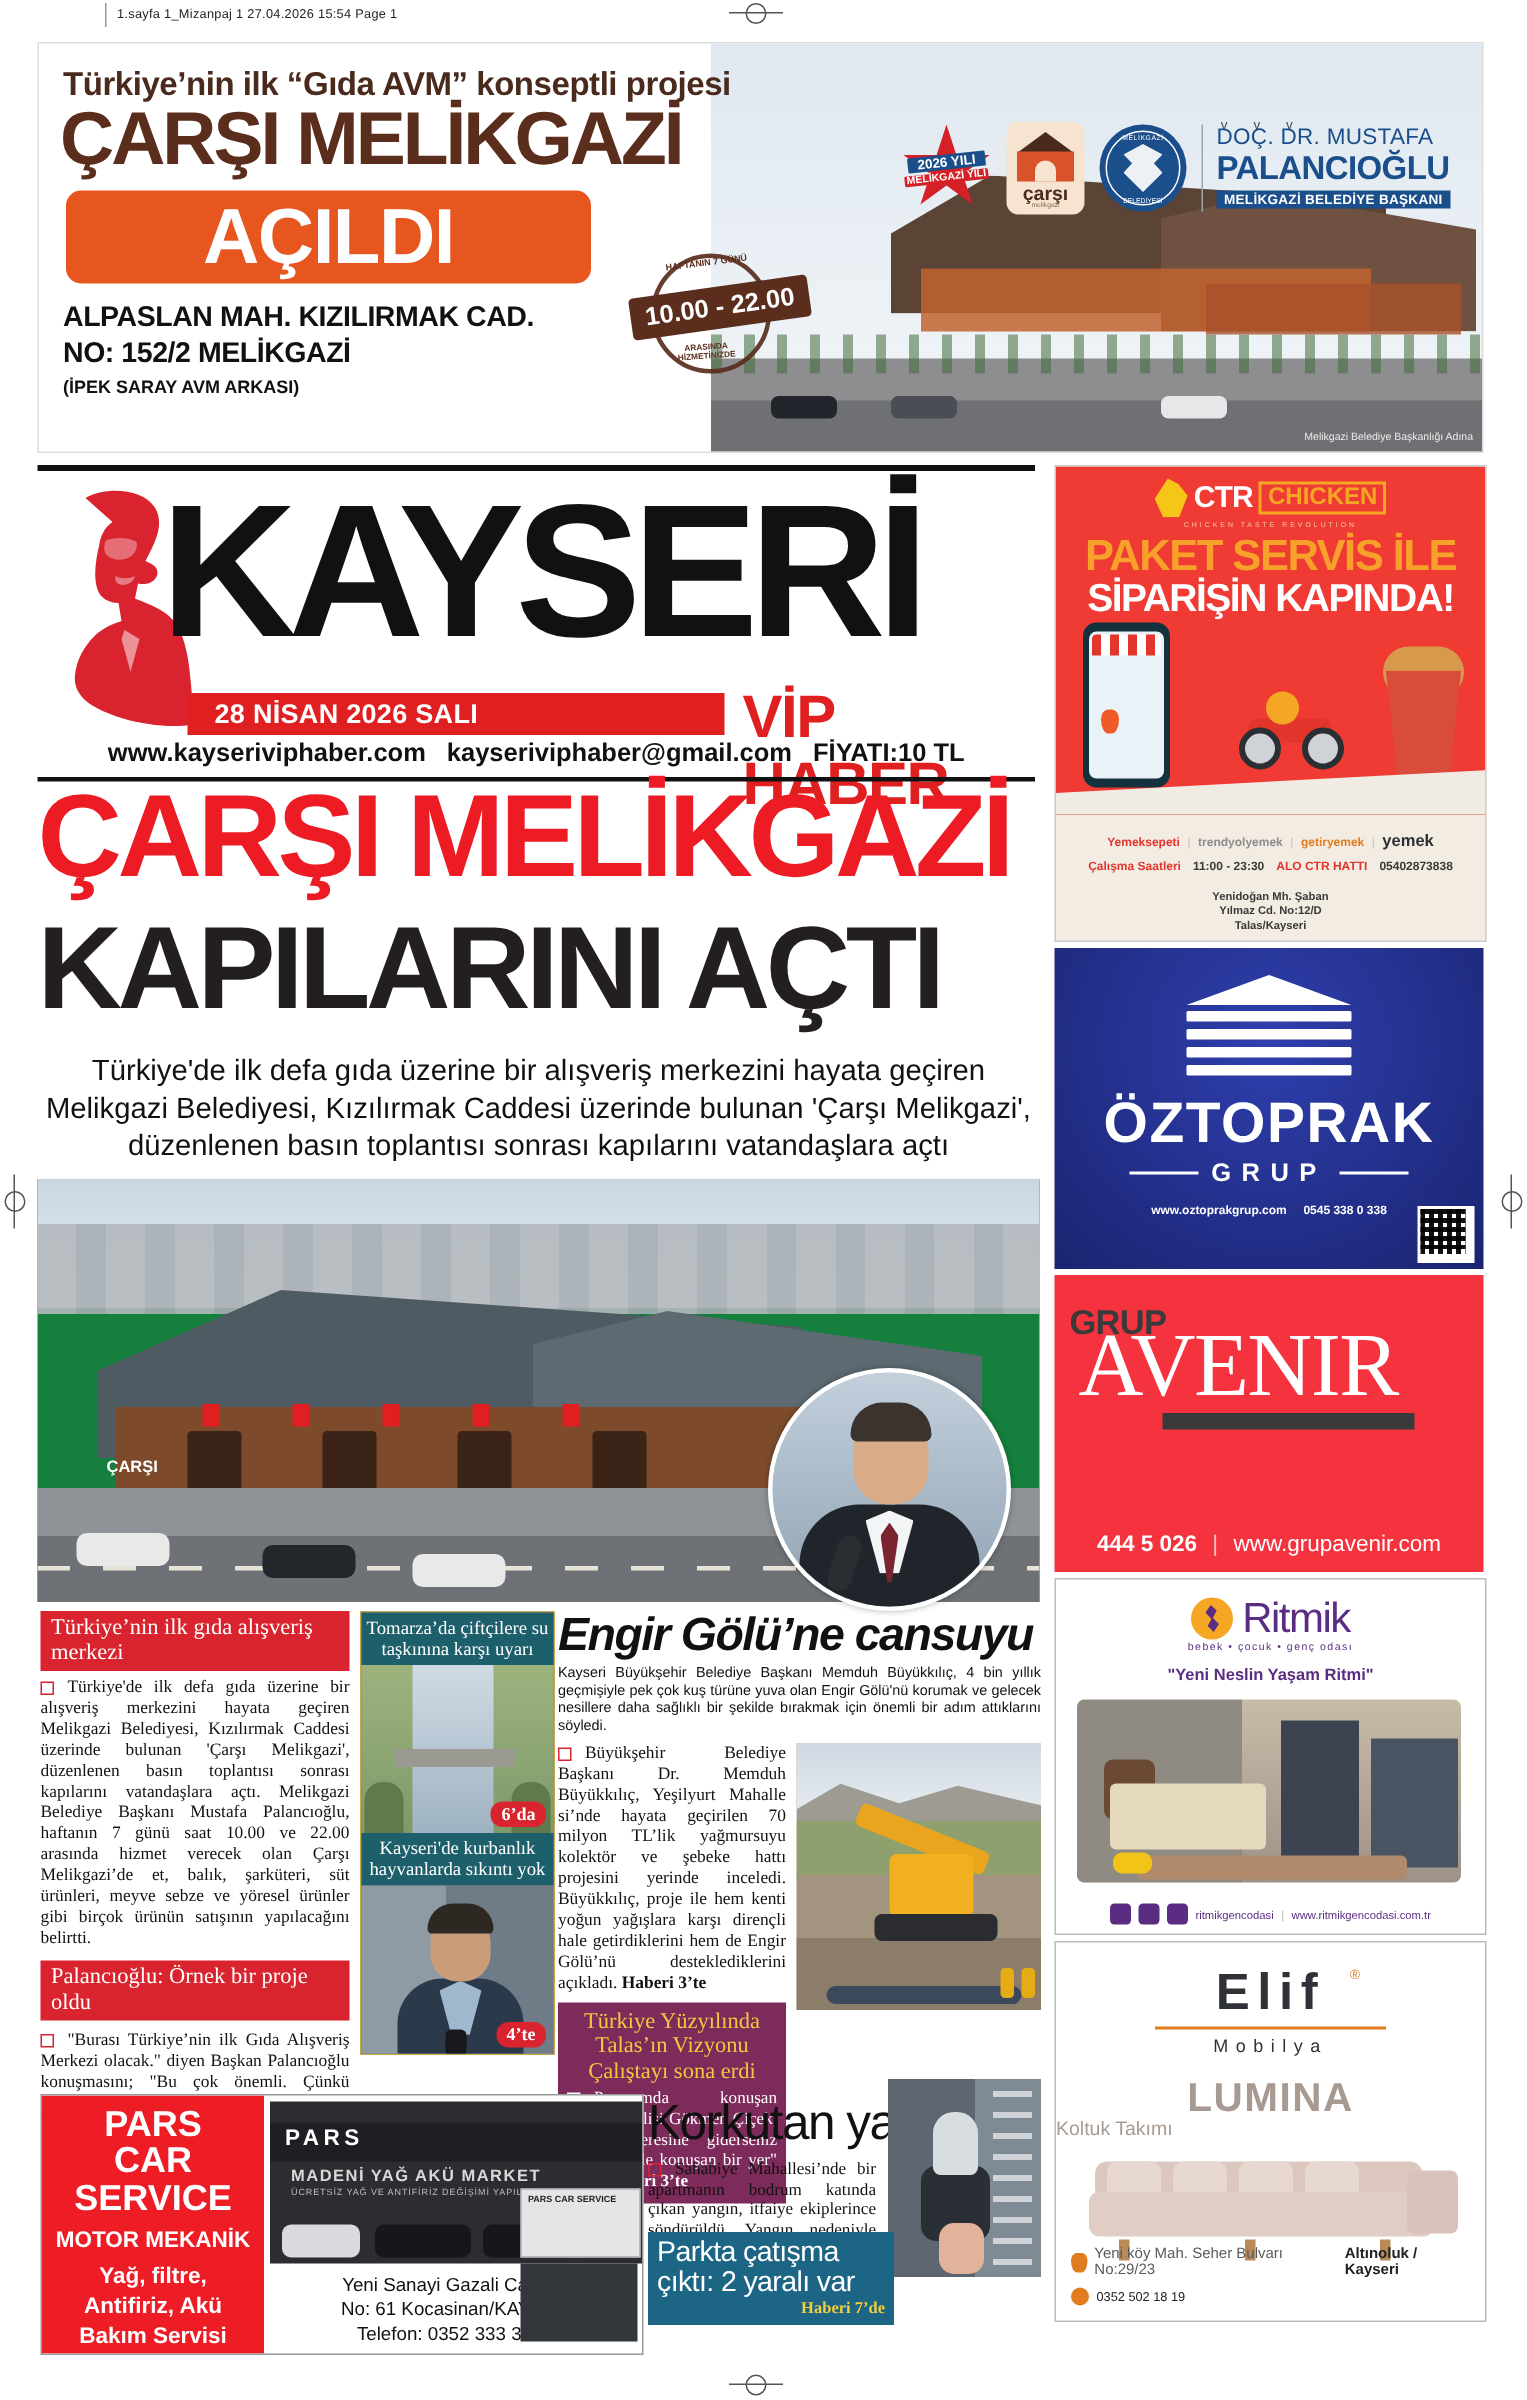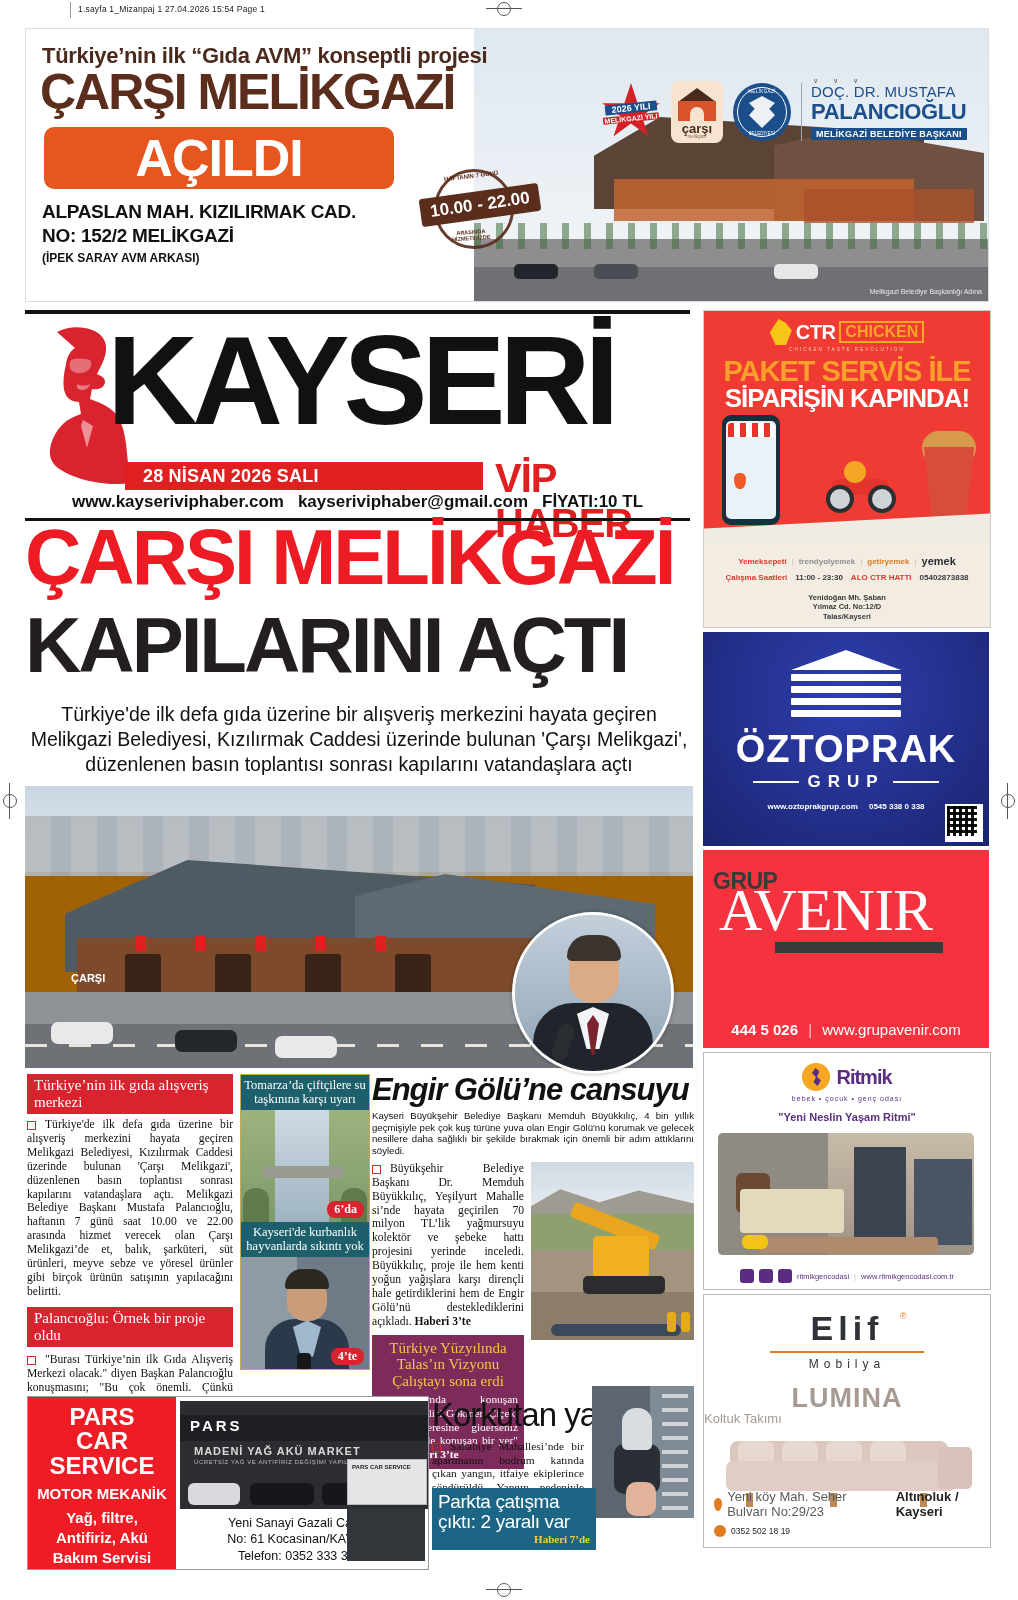--- a/index.html
+++ b/index.html
@@ -59,21 +59,21 @@
   .bldg{position:absolute;left:448px;top:0;width:514px;height:272px;overflow:hidden;}
   .bldg .sky{position:absolute;inset:0;background:linear-gradient(#dfe8f0,#f3f6f8);}
   .bldg .ground{position:absolute;left:0;bottom:0;width:514px;height:62px;background:#8e8e90;}
   .bldg .road{position:absolute;left:0;bottom:0;width:514px;height:34px;background:#6f7073;}
   .bldg .m1{position:absolute;left:120px;top:88px;width:330px;height:92px;background:#5b4336;clip-path:polygon(0 42%,20% 0,100% 18%,100% 100%,0 100%);}
   .bldg .m2{position:absolute;left:300px;top:100px;width:210px;height:92px;background:#6e5140;clip-path:polygon(0 18%,34% 0,100% 26%,100% 100%,0 100%);}
   .bldg .glass{position:absolute;left:140px;top:150px;width:300px;height:42px;background:#c1632f;opacity:.85;}
   .bldg .glass2{position:absolute;left:330px;top:160px;width:170px;height:34px;background:#a9512a;opacity:.8;}
   .bldg .trees{position:absolute;left:0;bottom:52px;width:514px;height:26px;background:repeating-linear-gradient(90deg,#3f6b3a 0 7px,transparent 7px 22px);opacity:.55;}
   .bldg .car{position:absolute;bottom:22px;width:44px;height:15px;background:#22252b;border-radius:5px;}
-  .bldg .birds{position:absolute;left:340px;top:44px;font-size:10px;color:#4a4a4a;letter-spacing:7px;}
+  .bldg .birds{position:absolute;left:340px;top:44px;font-size:13px;color:#4a4a4a;letter-spacing:7px;}
   .bldg .credit{position:absolute;right:6px;bottom:6px;font-size:7px;color:#fff;opacity:.85;}
 
   
   .mhead{position:absolute;left:25px;top:310px;width:665px;height:206px;}
   .mhead .rule{position:absolute;left:0;top:0;width:665px;height:4px;background:#111;}
   .ataturk{position:absolute;left:2px;top:14px;width:105px;height:160px;}
   .ataturk svg{width:105px;height:160px;display:block;}
   .kayseri{position:absolute;left:82px;top:8px;font-size:126px;font-weight:bold;color:#111;letter-spacing:-6px;line-height:1;font-family:"Liberation Sans",sans-serif;}
   .datebar{position:absolute;left:100px;top:152px;width:358px;height:28px;background:#e02020;}
   .datebar span{display:block;color:#fff;font-size:18px;font-weight:bold;line-height:28px;padding-left:18px;letter-spacing:.2px;}
@@ -81,21 +81,21 @@
   .contacts{position:absolute;left:0;top:182px;width:665px;font-size:17px;font-weight:bold;color:#111;display:flex;gap:14px;justify-content:center;}
   .mrule2{position:absolute;left:25px;top:518px;width:665px;height:3px;background:#111;}
 
   
   .hl1{position:absolute;left:25px;top:524px;width:670px;font-size:78px;font-weight:bold;color:#ed1c24;letter-spacing:-3px;line-height:.86;}
   .hl2{position:absolute;left:25px;top:612px;width:670px;font-size:78px;font-weight:bold;color:#231f20;letter-spacing:-3px;line-height:.86;}
   .deck{position:absolute;left:25px;top:702px;width:668px;font-size:19.5px;line-height:1.28;color:#111;text-align:center;}
   .deck b{font-weight:normal;}
 
   
-  .mainphoto{position:absolute;left:25px;top:786px;width:668px;height:282px;overflow:hidden;background:#a16207;}
+  .mainphoto{position:absolute;left:25px;top:786px;width:668px;height:282px;overflow:hidden;background:#15803d;}
   .mp-sky{position:absolute;left:0;top:0;width:668px;height:86px;background:linear-gradient(#c9d6e2,#e6ecf1);}
   .mp-far{position:absolute;left:0;top:30px;width:668px;height:60px;background:repeating-linear-gradient(90deg,#b3b9bd 0 26px,#a7aeb3 26px 46px);opacity:.9;}
   .mp-roof{position:absolute;left:40px;top:74px;width:470px;height:112px;background:#4f5b63;clip-path:polygon(0 48%,26% 0,100% 22%,100% 100%,0 100%);}
   .mp-roof2{position:absolute;left:330px;top:88px;width:300px;height:100px;background:#5d6a72;clip-path:polygon(0 22%,30% 0,100% 30%,100% 100%,0 100%);}
   .mp-fac{position:absolute;left:52px;top:152px;width:520px;height:58px;background:#7d4b2c;}
   .mp-door{position:absolute;top:168px;width:36px;height:42px;background:#3b2317;border-radius:3px 3px 0 0;}
   .mp-ground{position:absolute;left:0;top:206px;width:668px;height:76px;background:#8f9397;}
   .mp-road{position:absolute;left:0;top:238px;width:668px;height:44px;background:#6e7276;}
   .mp-line{position:absolute;left:0;top:258px;width:668px;height:3px;background:repeating-linear-gradient(90deg,#e8e4d8 0 22px,transparent 22px 44px);}
   .mp-flag{position:absolute;top:150px;width:11px;height:15px;background:#e02020;}
@@ -239,21 +239,21 @@
   .avenir .av{position:absolute;left:16px;top:26px;width:250px;font-size:60px;color:#fff;font-family:"Liberation Serif",serif;letter-spacing:-1px;}
   .avenir .bar{position:absolute;left:72px;top:92px;width:168px;height:11px;background:#3a3a3a;}
   .avenir .ph{position:absolute;left:0;bottom:10px;width:286px;text-align:center;font-size:15px;color:#fff;}
   .avenir .ph b{font-weight:bold;}
   .avenir .ph .sep{opacity:.7;margin:0 6px;}
 
   .ritmik{position:relative;margin-top:4px;width:286px;height:236px;border:1px solid #bbb;background:#fff;overflow:hidden;}
   .ritmik .lgrow{position:absolute;left:0;top:10px;width:286px;display:flex;align-items:center;justify-content:center;gap:6px;}
   .ritmik .dot{width:28px;height:28px;background:#f5a623;border-radius:50%;position:relative;}
   .ritmik .dot i{position:absolute;left:9px;top:5px;width:10px;height:18px;background:#5b2d82;clip-path:polygon(40% 0,80% 20%,55% 48%,95% 70%,60% 100%,20% 78%,45% 52%,5% 28%);font-style:normal;}
-  .ritmik .nm{font-size:20px;font-weight:bold;color:#5b2d82;letter-spacing:-1px;}
+  .ritmik .nm{font-size:28px;font-weight:normal;color:#5b2d82;letter-spacing:-1px;}
   .ritmik .sub{position:absolute;left:0;top:42px;width:286px;text-align:center;font-size:7px;color:#5b2d82;letter-spacing:1px;}
   .ritmik .slo{position:absolute;left:0;top:58px;width:286px;text-align:center;font-size:11px;font-weight:bold;color:#5b2d82;}
   .ritmik .room{position:absolute;left:14px;top:80px;width:256px;height:122px;background:linear-gradient(#c8bba8,#9d9287);border-radius:5px;overflow:hidden;}
   .ritmik .room .wall{position:absolute;left:0;top:0;width:110px;height:122px;background:#8f8a82;}
   .ritmik .room .bed{position:absolute;left:22px;top:56px;width:104px;height:44px;background:#e4d8bd;border-radius:4px;}
   .ritmik .room .hb{position:absolute;left:18px;top:40px;width:34px;height:40px;background:#6b4a33;border-radius:6px;}
   .ritmik .room .ward{position:absolute;left:136px;top:14px;width:52px;height:98px;background:#3b4450;}
   .ritmik .room .desk{position:absolute;left:196px;top:26px;width:58px;height:86px;background:#4a5462;}
   .ritmik .room .rug{position:absolute;left:40px;bottom:2px;width:180px;height:16px;background:#b08a6a;border-radius:4px;}
   .ritmik .room .toy{position:absolute;left:24px;bottom:6px;width:26px;height:14px;background:#f2c417;border-radius:6px;}
@@ -267,21 +267,21 @@
   .elif .ln{position:absolute;left:66px;top:56px;width:154px;height:2px;background:#e07b1f;}
   .elif .mb{position:absolute;left:0;top:62px;width:286px;text-align:center;font-size:12px;color:#2f3237;letter-spacing:5px;}
   .elif .lum{position:absolute;left:0;top:88px;width:286px;text-align:center;font-size:27px;font-weight:bold;color:#a79a92;letter-spacing:1px;}
   .elif .kt{position:absolute;left:0;top:116px;width:286px;text-align:left;font-size:13px;color:#a79a92;}
   .elif .sofa{position:absolute;left:16px;top:140px;width:254px;height:72px;}
   .elif .sofa .seat{position:absolute;left:6px;top:26px;width:230px;height:30px;background:#e0cdc6;border-radius:7px;}
   .elif .sofa .back{position:absolute;left:10px;top:6px;width:218px;height:26px;background:#dcc7bf;border-radius:8px;}
   .elif .sofa .p{position:absolute;top:6px;width:36px;height:26px;background:#e8d8d2;border-radius:7px;}
   .elif .sofa .arm{position:absolute;right:2px;top:12px;width:34px;height:42px;background:#d9c2b9;border-radius:5px;}
   .elif .sofa .leg{position:absolute;bottom:0;width:7px;height:14px;background:#b98a56;}
-  .elif .addr{position:absolute;left:10px;bottom:28px;width:266px;font-size:13px;color:#5a5a5a;display:flex;align-items:center;gap:5px;}
+  .elif .addr{position:absolute;left:10px;bottom:28px;width:266px;font-size:10px;color:#5a5a5a;display:flex;align-items:center;gap:5px;}
   .elif .addr b{color:#222;}
   .elif .tel{position:absolute;left:10px;bottom:10px;width:266px;font-size:8.5px;color:#222;display:flex;align-items:center;gap:5px;}
   .elif .pinic{width:11px;height:13px;background:#e07b1f;border-radius:6px 6px 6px 6px/8px 8px 12px 12px;display:inline-block;}
   .elif .telic{width:12px;height:12px;background:#e07b1f;border-radius:50%;display:inline-block;}
 </style>
 </head>
 <body>
 
 <div class="page">
 

